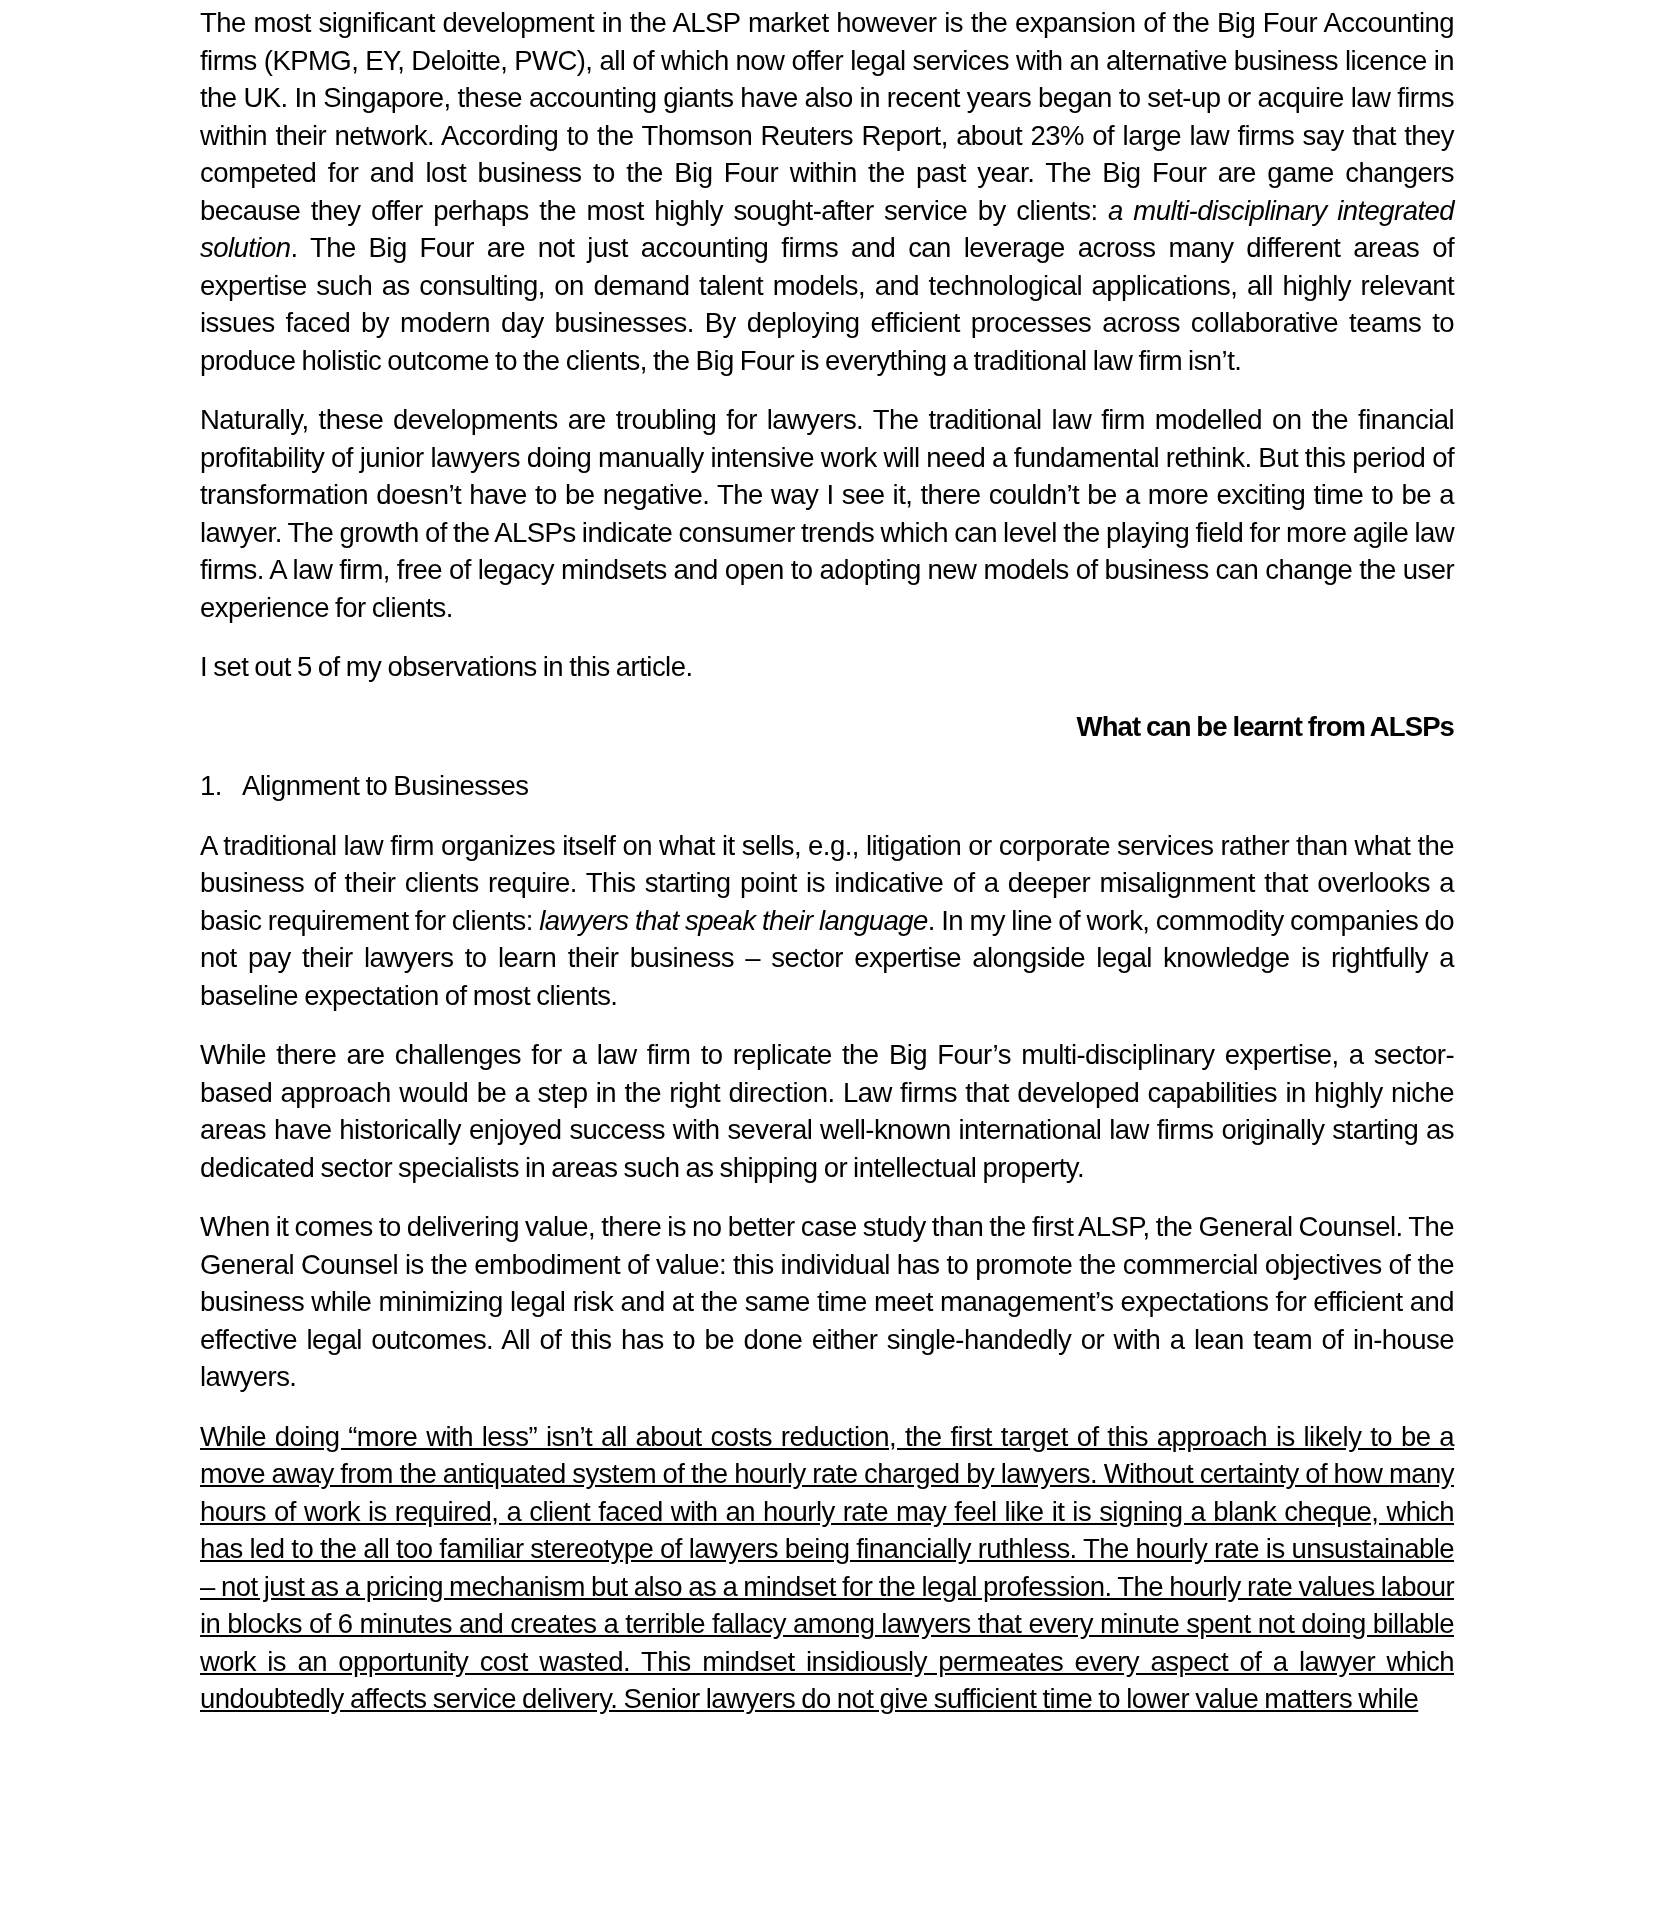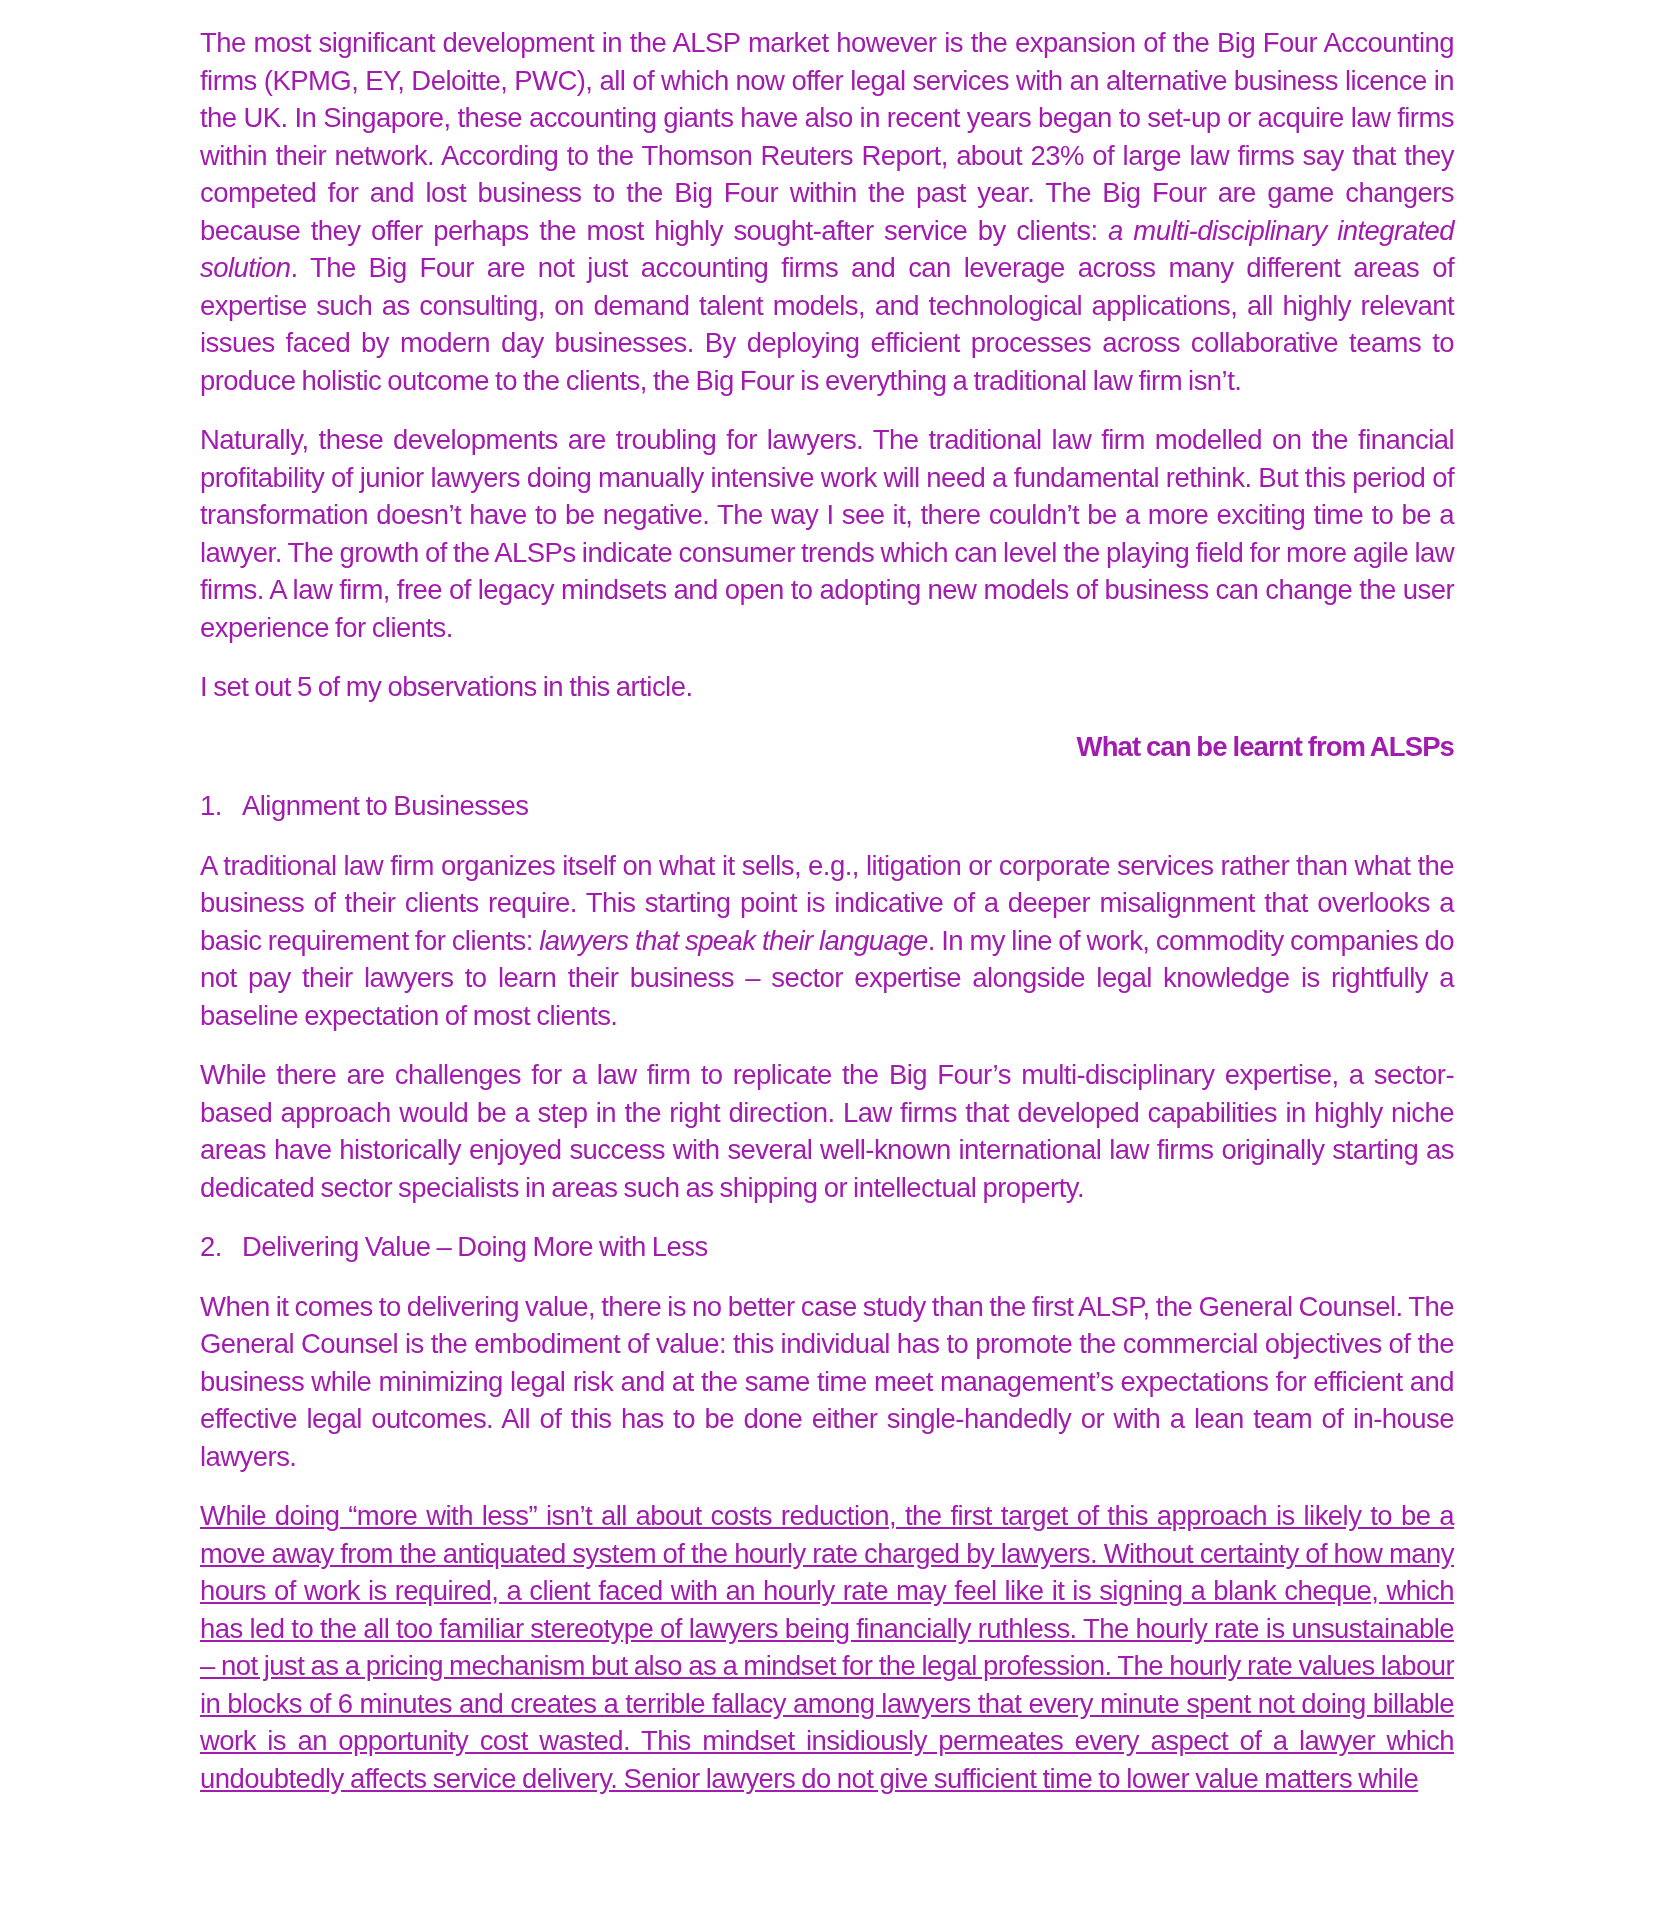--- a/index.html
+++ b/index.html
@@ -1,20 +1,20 @@
 <!DOCTYPE html>
 <html><head>
 <meta charset="utf-8">
 <style>
   html, body { margin: 0; padding: 0; background: #ffffff; }
   body { width: 1654px; height: 1906px; overflow: hidden; position: relative; }
   .page {
-    position: absolute; left: 200px; top: 24px; width: 1254px;
+    position: absolute; left: 200px; top: 4px; width: 1254px;
     font-family: "Liberation Sans", sans-serif;
-    font-size: 27.5px; line-height: 37.5px; color: #a21caf;
+    font-size: 27.5px; line-height: 37.5px; color: #000000;
     letter-spacing: -0.55px; word-spacing: -1px;
   }
   .p { margin: 0 0 22px 0; text-align: justify; text-align-last: left; }
   .p:last-child { margin-bottom: 0; }
   .heading { margin: 0 0 22px 0; font-weight: bold; letter-spacing: -0.9px; text-align: right; }
   .list-item { margin: 0 0 22px 0; }
   .list-num { display: inline-block; width: 42px; }
   em { font-style: italic; }
   .trunc { text-align-last: left; text-decoration: underline; }
 </style>
@@ -30,19 +30,18 @@
   <p class="p">I set out 5 of my observations in this article.</p>
 
   <p class="heading">What can be learnt from ALSPs</p>
 
   <p class="list-item"><span class="list-num">1.</span><span>Alignment to Businesses</span></p>
 
   <p class="p"><span>A traditional law firm organizes itself on what it sells, e.g., litigation or corporate services rather than what the business of their clients require. This starting point is indicative of a deeper misalignment that overlooks a basic requirement for clients: </span><em>lawyers that speak their language</em><span>. In my line of work, commodity companies do not pay their lawyers to learn their business – sector expertise alongside legal knowledge is rightfully a baseline expectation of most clients.</span></p>
 
   <p class="p">While there are challenges for a law firm to replicate the Big Four’s multi-disciplinary expertise, a sector-based approach would be a step in the right direction. Law firms that developed capabilities in highly niche areas have historically enjoyed success with several well-known international law firms originally starting as dedicated sector specialists in areas such as shipping or intellectual property.</p>
 
-  <p class="list-item"><span class="list-num">2.</span><span>Delivering Value – Doing More with Less</span></p>
 
   <p class="p">When it comes to delivering value, there is no better case study than the first ALSP, the General Counsel. The General Counsel is the embodiment of value: this individual has to promote the commercial objectives of the business while minimizing legal risk and at the same time meet management’s expectations for efficient and effective legal outcomes. All of this has to be done either single-handedly or with a lean team of in-house lawyers.</p>
 
   <p class="p trunc">While doing “more with less” isn’t all about costs reduction, the first target of this approach is likely to be a move away from the antiquated system of the hourly rate charged by lawyers. Without certainty of how many hours of work is required, a client faced with an hourly rate may feel like it is signing a blank cheque, which has led to the all too familiar stereotype of lawyers being financially ruthless. The hourly rate is unsustainable – not just as a pricing mechanism but also as a mindset for the legal profession. The hourly rate values labour in blocks of 6 minutes and creates a terrible fallacy among lawyers that every minute spent not doing billable work is an opportunity cost wasted. This mindset insidiously permeates every aspect of a lawyer which undoubtedly affects service delivery. Senior lawyers do not give sufficient time to lower value matters while</p>
 
 </div>
 
 </body></html>

